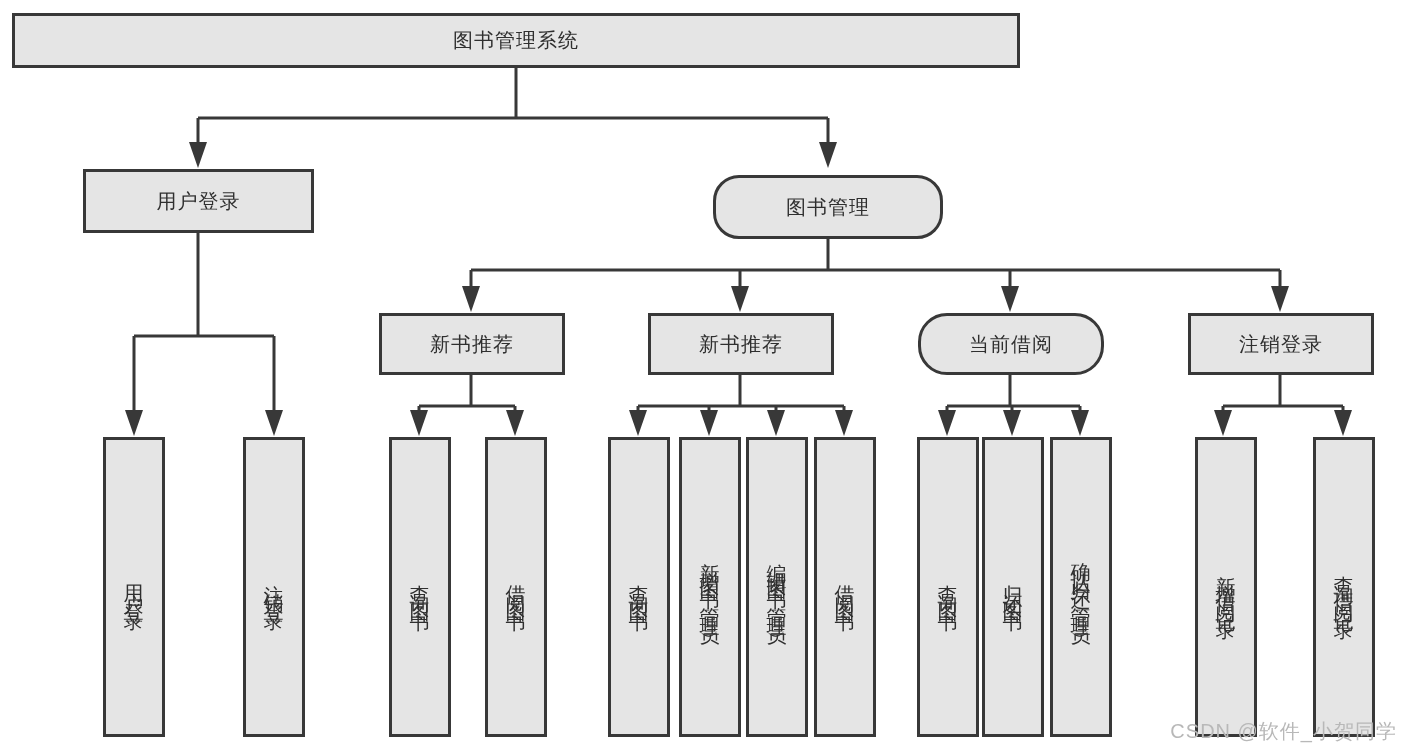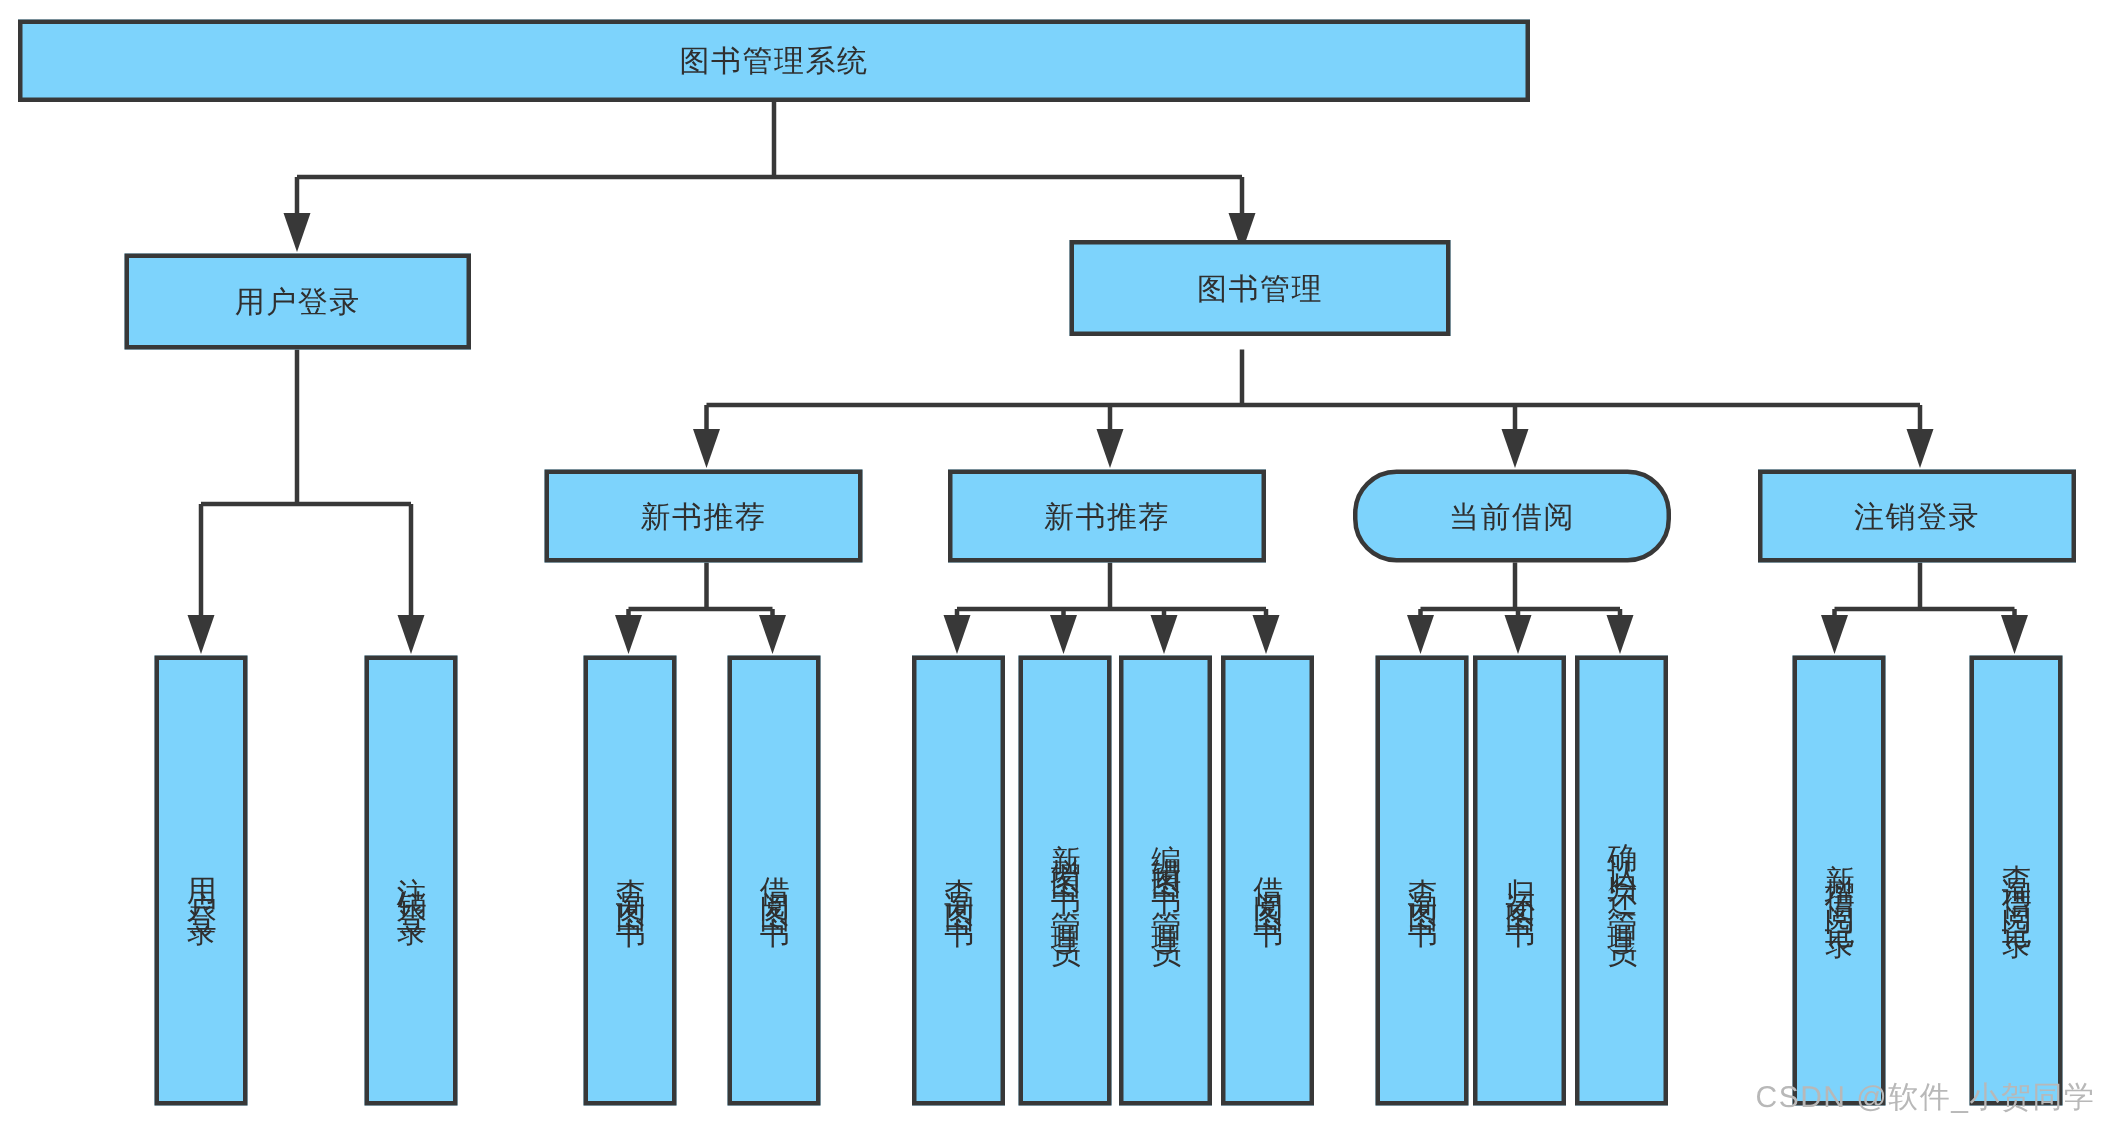--- a/index.html
+++ b/index.html
@@ -19,21 +19,21 @@
     position: absolute;
     left: 0;
     top: 0;
     width: 1405px;
     height: 747px;
   }
   .node {
     position: absolute;
     box-sizing: border-box;
     border: 3px solid #383838;
-    background: #7dd3fc;
+    background: #e5e5e5;
     display: flex;
     align-items: center;
     justify-content: center;
     color: #2f2f2f;
   }
   .hbox {
     font-size: 20px;
     letter-spacing: 1px;
   }
   .vbox .vtext {
@@ -41,23 +41,23 @@
     text-orientation: mixed;
     font-size: 20px;
     letter-spacing: 9px;
     line-height: 1;
     white-space: nowrap;
   }
   
   #n-root   { left: 12px;  top: 13px;  width: 1008px; height: 55px; }
   
   #n-login  { left: 83px;  top: 169px; width: 231px; height: 64px; }
-  #n-mgmt   { left: 713px; top: 160px; width: 254px; height: 64px; }
-  
-  .l3 { top: 313px; width: 212px; height: 62px; }
+  #n-mgmt   { left: 713px; top: 175px; width: 230px; height: 64px; border-radius: 26px; }
+  
+  .l3 { top: 313px; width: 186px; height: 62px; margin-left: 16px; }
   #n-new     { left: 363px; }
   #n-borrow  { left: 632px; }
   #n-current { left: 902px; border-radius: 29px; }
   #n-record  { left: 1172px; }
   
   .leaf { top: 437px; width: 62px; height: 300px; }
   #lf-user-login    { left: 103px; }
   #lf-logout        { left: 243px; }
   #lf-query1        { left: 389px; }
   #lf-borrow1       { left: 485px; }

